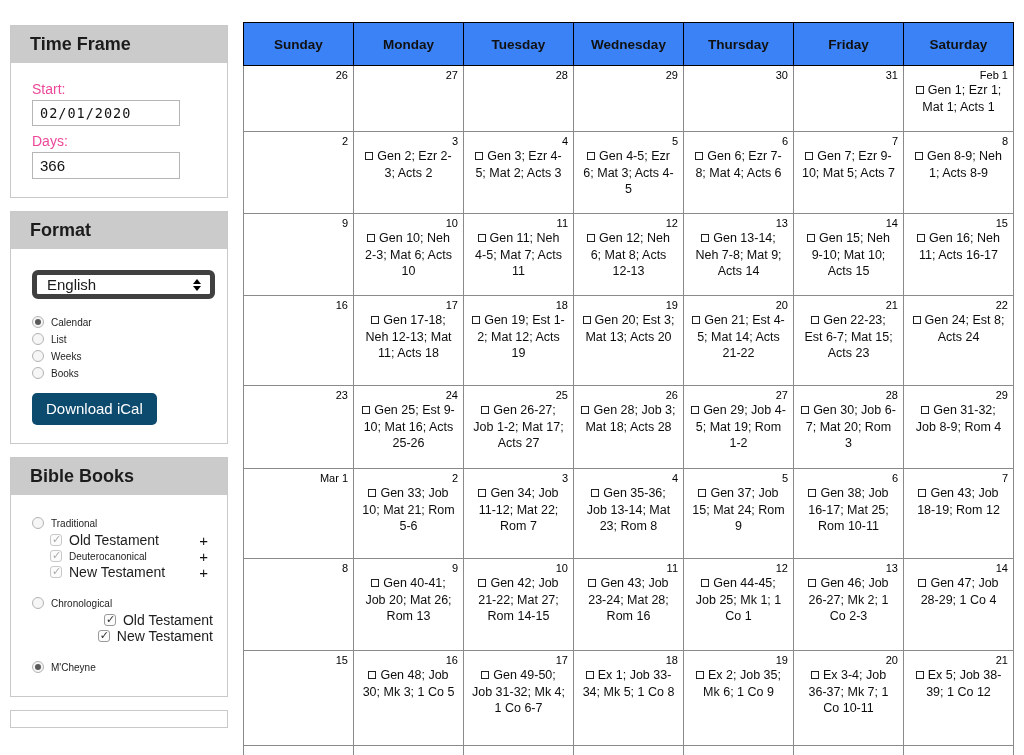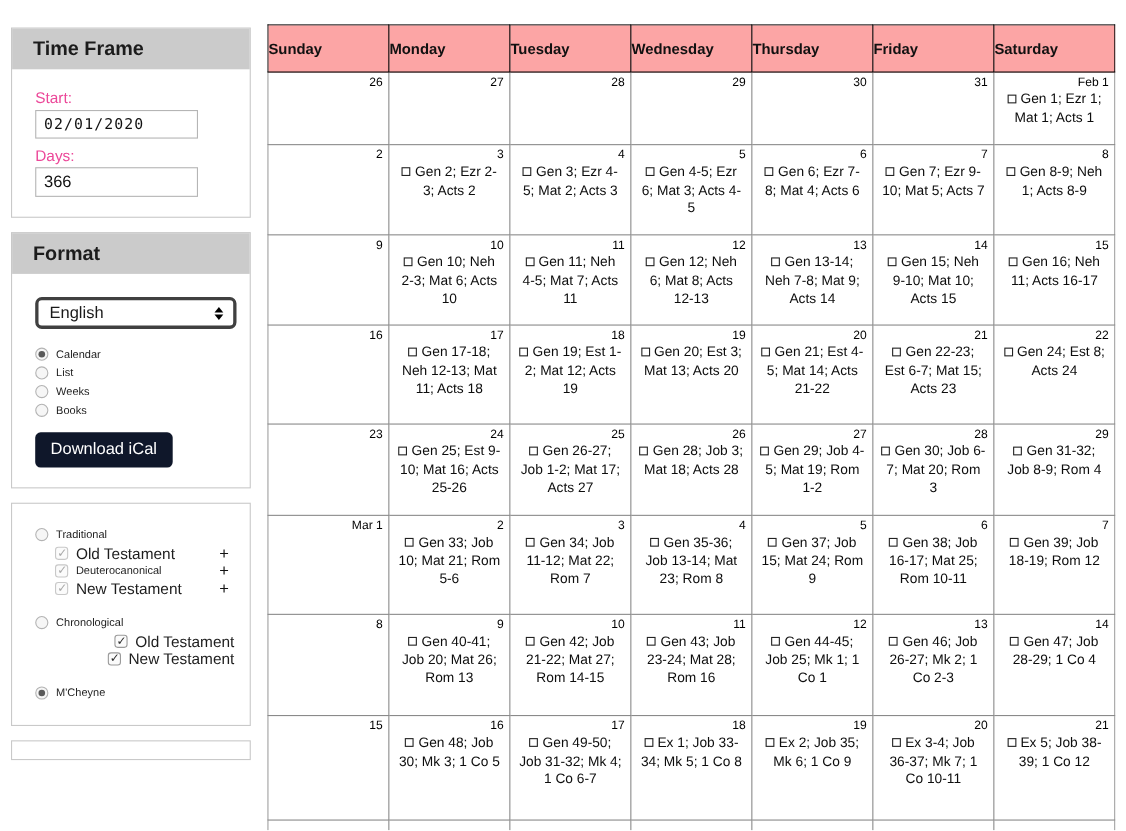--- a/index.html
+++ b/index.html
@@ -14,21 +14,21 @@
                   padding:8px 10px 9px 19px; line-height:20px; }
   .panel-body { padding:18px 14px 18px 21px; }
 
   .field-label { display:block; font-size:14px; color:#ec4899; margin-bottom:3px; }
   .text-input { display:block; width:148px; border:1px solid #b5b5b5; background:#fff;
                 padding:4px 7px; font-size:14px; color:#111; margin-bottom:7px; }
   .date-input { font-family:"DejaVu Sans Mono", monospace; letter-spacing:1px; font-size:13.5px; }
   .days-input { font-size:15px; }
 
   
-  .select-box { position:relative; width:183px; height:29px; border:3px solid #404040;
+  .select-box { position:relative; width:183px; height:29px; border:5px solid #404040;
                 border-radius:6px; background:#fff; display:flex; align-items:center;
                 padding:0 26px 0 10px; font-size:15px; cursor:default; margin-bottom:15px; }
   .stepper { position:absolute; right:9px; top:50%; transform:translateY(-50%);
              display:flex; flex-direction:column; align-items:center; }
   .tri-up { width:0;height:0;border-left:4px solid transparent;border-right:4px solid transparent;
             border-bottom:5px solid #000; margin-bottom:2px; }
   .tri-down { width:0;height:0;border-left:4px solid transparent;border-right:4px solid transparent;
               border-top:5px solid #000; }
 
   
@@ -53,22 +53,22 @@
   .dl-btn { display:inline-block; margin-top:11px; border:none; border-radius:5px;
             color:#fff; font-size:15px; font-family:"Liberation Sans", sans-serif;
             padding:7px 14px 8px; cursor:pointer; }
 
   .stub-body { height:16px; }
 
   
   .calendar { position:absolute; left:243px; top:22px; width:771px; height:733px; overflow:hidden; }
   table.cal { border-collapse:collapse; width:771px; table-layout:fixed; background:#fff; }
   table.cal, table.cal th { border:1.5px solid #000; }
-  table.cal th { height:43px; font-size:13.5px; font-weight:700; text-align:left;
-                 background:#fca5a5; color:#111; }
+  table.cal th { height:43px; font-size:13.5px; font-weight:700; text-align:center;
+                 background:#3b82f6; color:#111; }
   table.cal td { border:1px solid #8a8a8a; vertical-align:top; background:#fff; }
   .daynum { text-align:right; font-size:11px; color:#000; padding:3px 5px 0 0; line-height:12px; }
   .reading { text-align:center; font-size:12.5px; line-height:1.32; color:#0d0d0d;
              padding:1px 7px 3px; }
   .rcbx { display:inline-block; width:8px; height:8px; border:1px solid #222; background:#fff;
           margin-right:4px; vertical-align:0px; }
 </style>
 </head>
 <body>
 
@@ -107,25 +107,26 @@
             </div>
             <div class="opt-row">
               <span class="radio"></span>
               <span class="opt-label">Weeks</span>
             </div>
             <div class="opt-row">
               <span class="radio"></span>
               <span class="opt-label">Books</span>
             </div>
           </div>
-        <button class="dl-btn" id="dl-btn" style="background: #0f172a; text-align: right;">Download iCal</button>
+        <button class="dl-btn" id="dl-btn" style="background: #0c4a6e; text-align: right;">Download iCal</button>
       </div>
     </section>
 
     <section class="panel">
+      <div class="panel-header" style="background: rgb(203, 203, 203);">Bible Books</div>
       <div class="panel-body" id="bible-groups" style="padding-top:20px;padding-bottom:20px;">
           <div class="group">
             <div class="opt-row">
               <span class="radio"></span>
               <span class="opt-label">Traditional</span>
             </div>
             <div class="child-rows">
               <div class="child-row">
                 <span class="cb dim"></span>
                 <span class="opt-label" style="font-size: 14px;">Old Testament</span>
@@ -347,21 +348,21 @@
             <td>
               <div class="daynum">5</div>
               <div class="reading"><span class="rcbx"></span><span>Gen 37; Job 15; Mat 24; Rom 9</span></div>
             </td>
             <td>
               <div class="daynum">6</div>
               <div class="reading"><span class="rcbx"></span><span>Gen 38; Job 16-17; Mat 25; Rom 10-11</span></div>
             </td>
             <td>
               <div class="daynum">7</div>
-              <div class="reading"><span class="rcbx"></span><span>Gen 39; Job 18-19; Rom 12</span></div>
+              <div class="reading"><span class="rcbx"></span><span>Gen 43; Job 18-19; Rom 12</span></div>
             </td>
           </tr>
           <tr style="height: 92px;">
             <td>
               <div class="daynum">8</div>
             </td>
             <td>
               <div class="daynum">9</div>
               <div class="reading"><span class="rcbx"></span><span>Gen 40-41; Job 20; Mat 26; Rom 13</span></div>
             </td>

